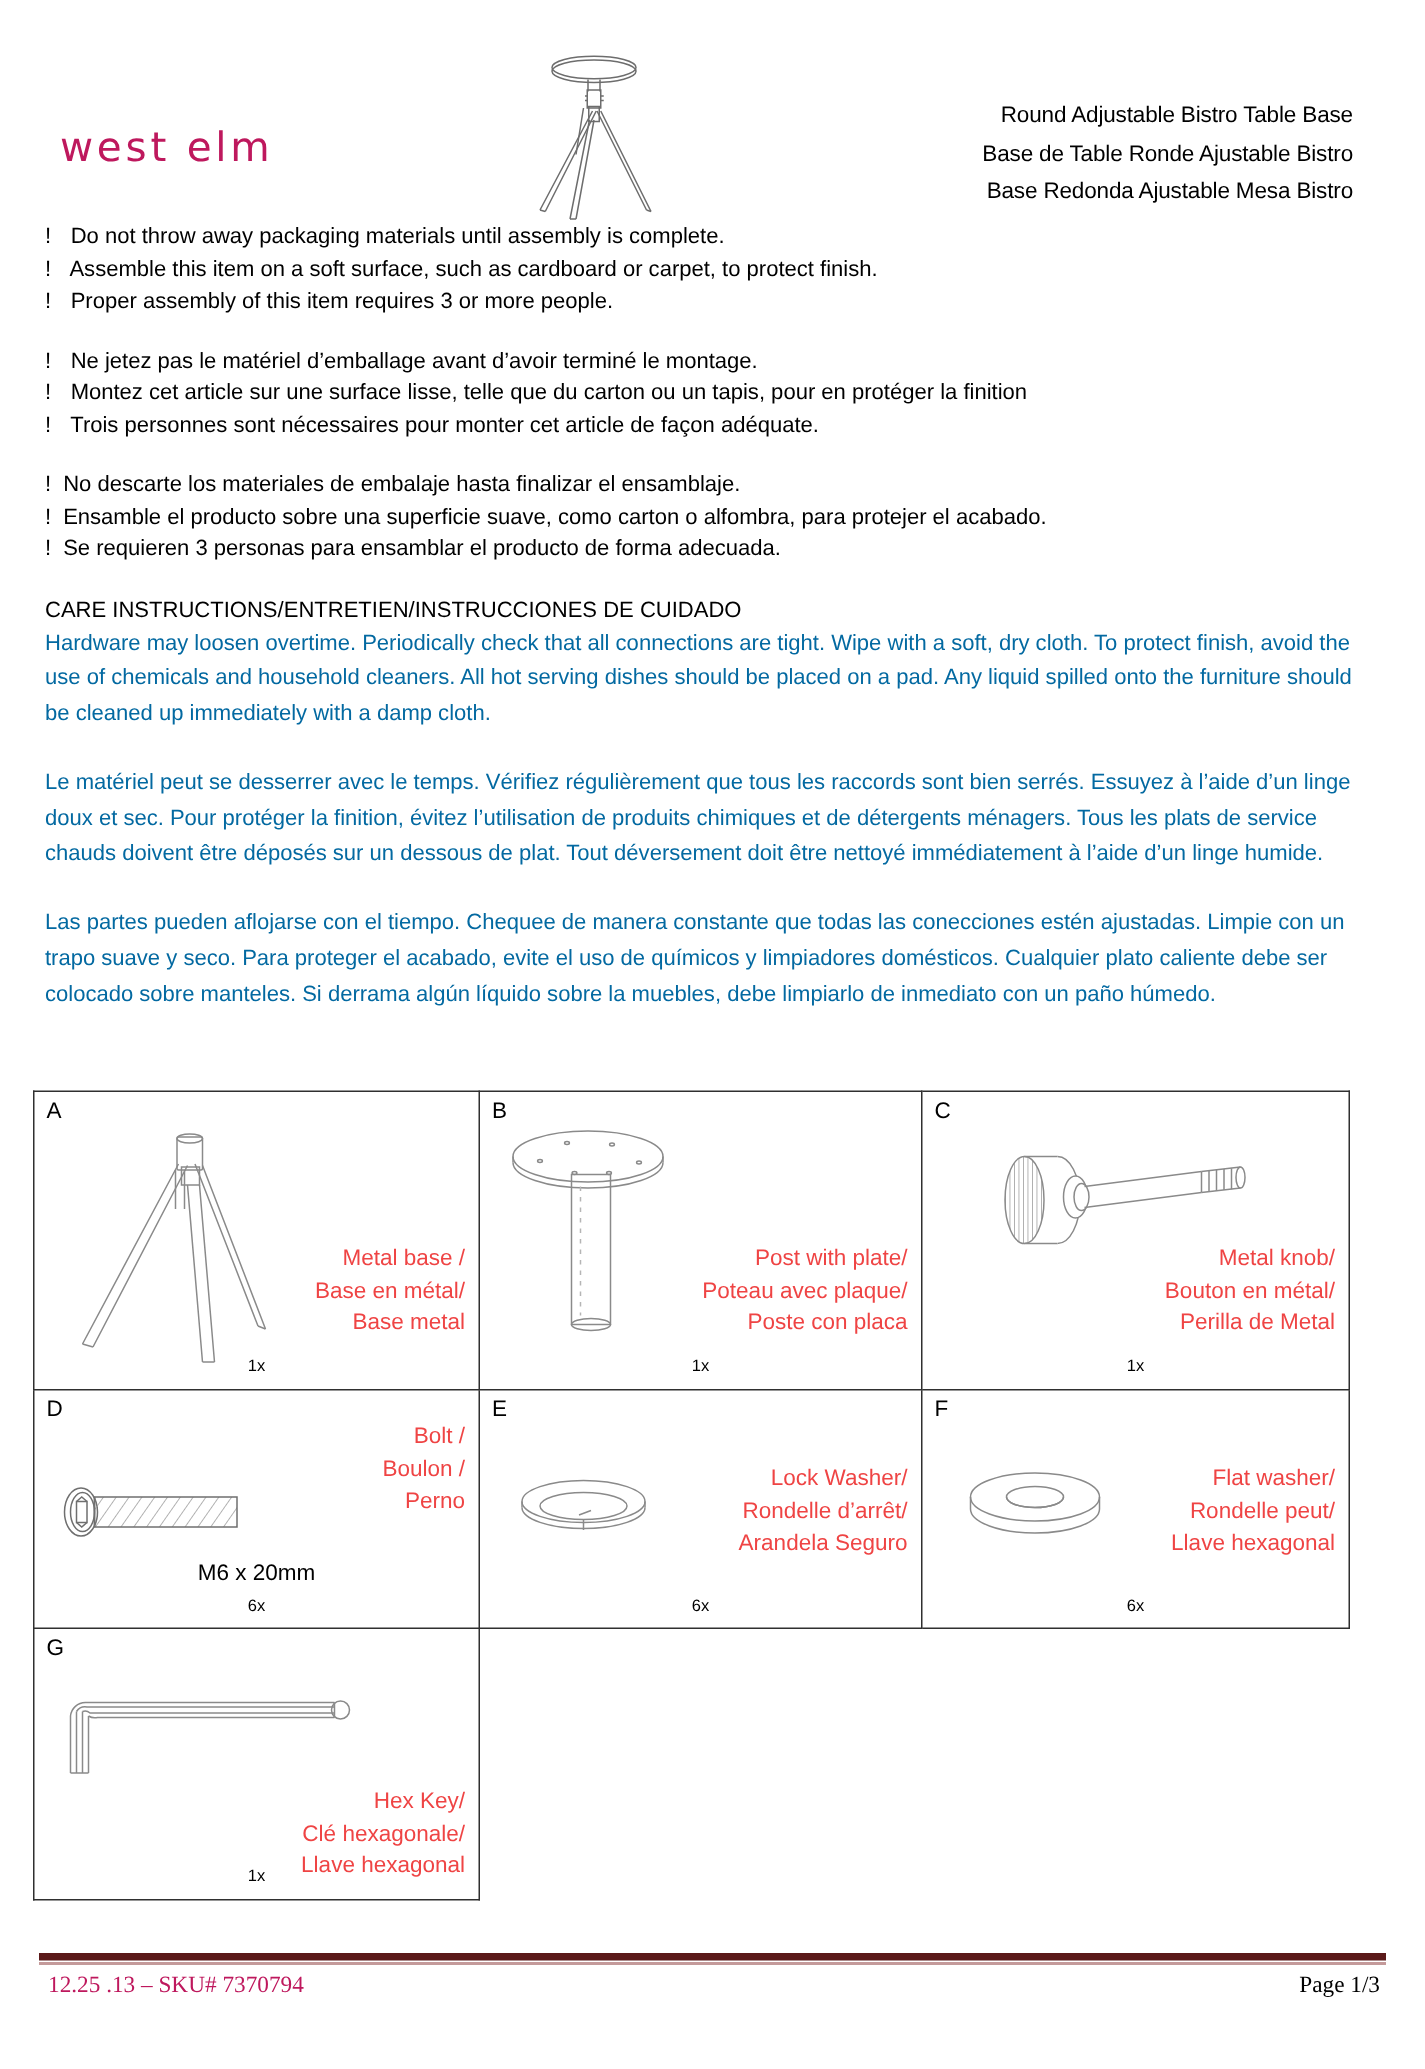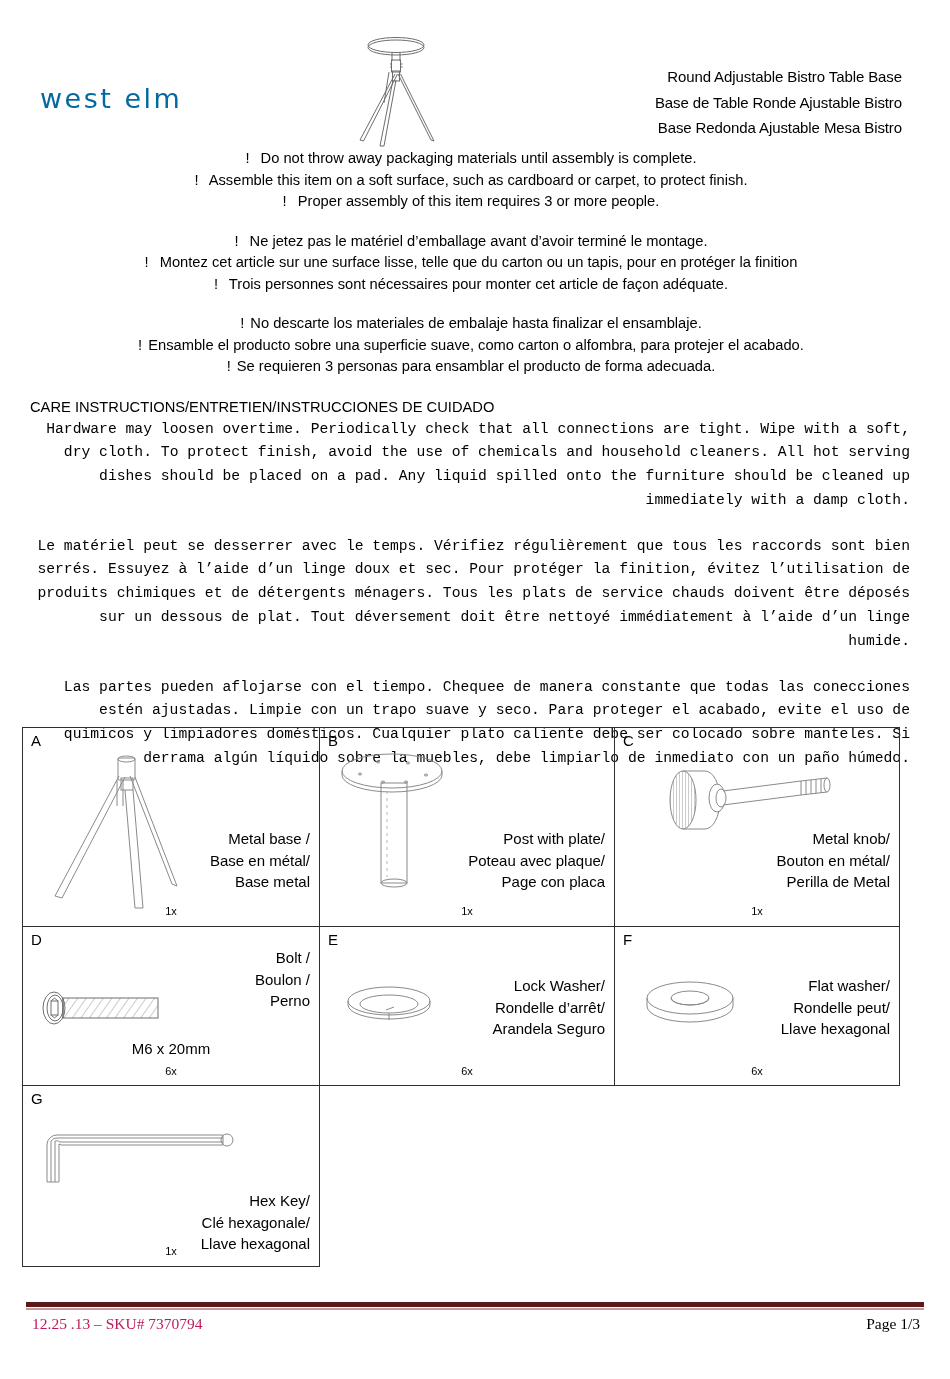--- a/index.html
+++ b/index.html
@@ -27,21 +27,21 @@
     height: 148px;
   }
   .brand-logo {
     position: absolute;
     left: 40px;
     top: 83px;
     font-family: "DejaVu Sans", sans-serif;
     font-size: 27px;
     font-weight: 400;
     letter-spacing: 2.5px;
-    color: #0369a1;
+    color: #be185d;
     white-space: nowrap;
   }
   .header-art {
     position: absolute;
     left: 334px;
     top: 28px;
     width: 124px;
     height: 122px;
   }
   .title-block {
@@ -63,21 +63,20 @@
 
   
   .content {
     position: absolute;
     left: 30px;
     top: 148px;
     width: 880px;
   }
   .warn-group {
     margin: 0 0 18px 0;
-    text-align: center;
   }
   .warn-line {
     font-size: 14.7px;
     line-height: 21.5px;
     white-space: nowrap;
     color: #000;
   }
   .warn-line .bang {
     display: inline-block;
     min-width: 8px;
@@ -86,24 +85,23 @@
     padding-right: 5px;
   }
   .care-head {
     font-size: 14.7px;
     line-height: 22px;
     margin-top: 6px;
   }
   .care-para {
     font-size: 14.7px;
     line-height: 23.8px;
-    text-align: right;
+    text-align: left;
     margin: 0;
-    color: #000000;
-    font-family: Liberation Mono, monospace;
+    color: #0369a1;
   }
   .care-para.spaced {
     margin-top: 22px;
   }
 
   
   .parts-table {
     position: absolute;
     left: 22px;
     top: 727px;
@@ -129,21 +127,21 @@
     font-size: 15px;
     line-height: 17px;
     color: #000;
   }
   .cell-labels {
     position: absolute;
     right: 9px;
     text-align: right;
     font-size: 15px;
     line-height: 21.5px;
-    color: #000000;
+    color: #ef4444;
     white-space: nowrap;
   }
   .cell-qty {
     position: absolute;
     width: 100%;
     text-align: center;
     font-size: 11px;
     line-height: 17px;
     color: #000;
     margin-top: 12px;
@@ -360,21 +358,21 @@
                   <ellipse cx="54" cy="130" rx="13" ry="4"></ellipse>
                 </g>
                 <g fill="none" stroke="#b5b5b5" stroke-width="1" stroke-dasharray="3,4">
                   <path d="M47 38 L47 124"></path>
                 </g>
               </svg>
             </div>
             <div class="cell-labels">
               <div>Post with plate/</div>
               <div>Poteau avec plaque/</div>
-              <div>Page con placa</div>
+              <div>Poste con placa</div>
             </div>
             <div class="cell-qty">1x</div>
           </div>
         </td>
 
         <td style="width:284px">
           <div class="cell-inner">
             <div class="cell-letter">C</div>
             <div class="cell-art" style="left:46px; top:34px;">
               <svg width="190" height="76" viewBox="0 0 190 76">

